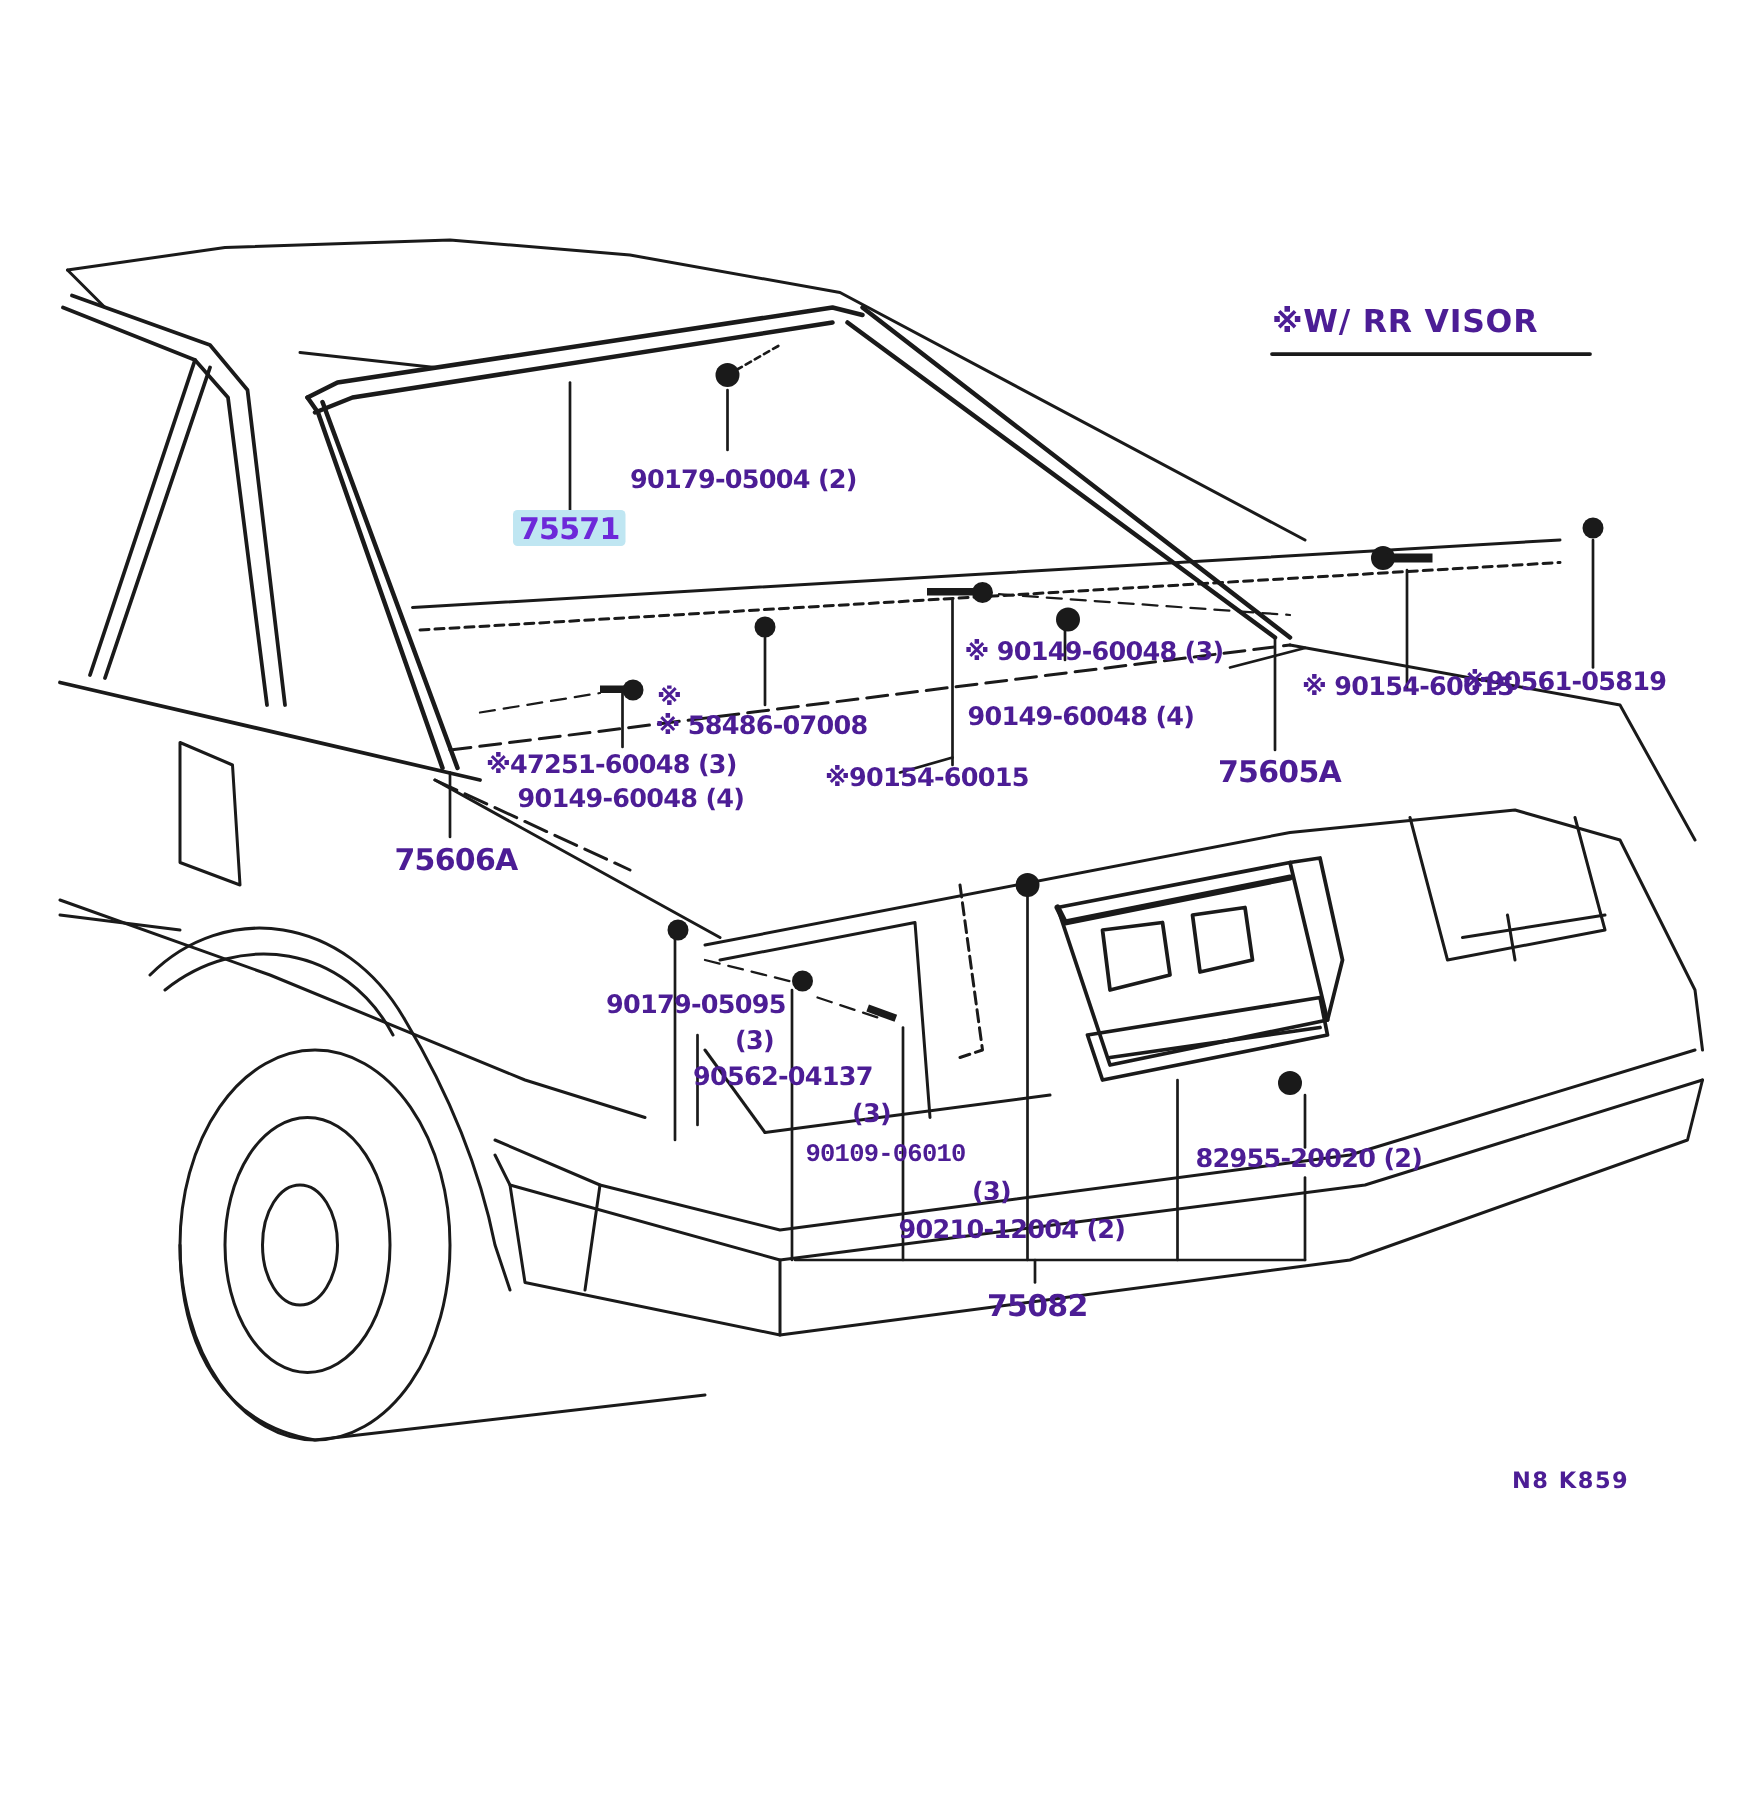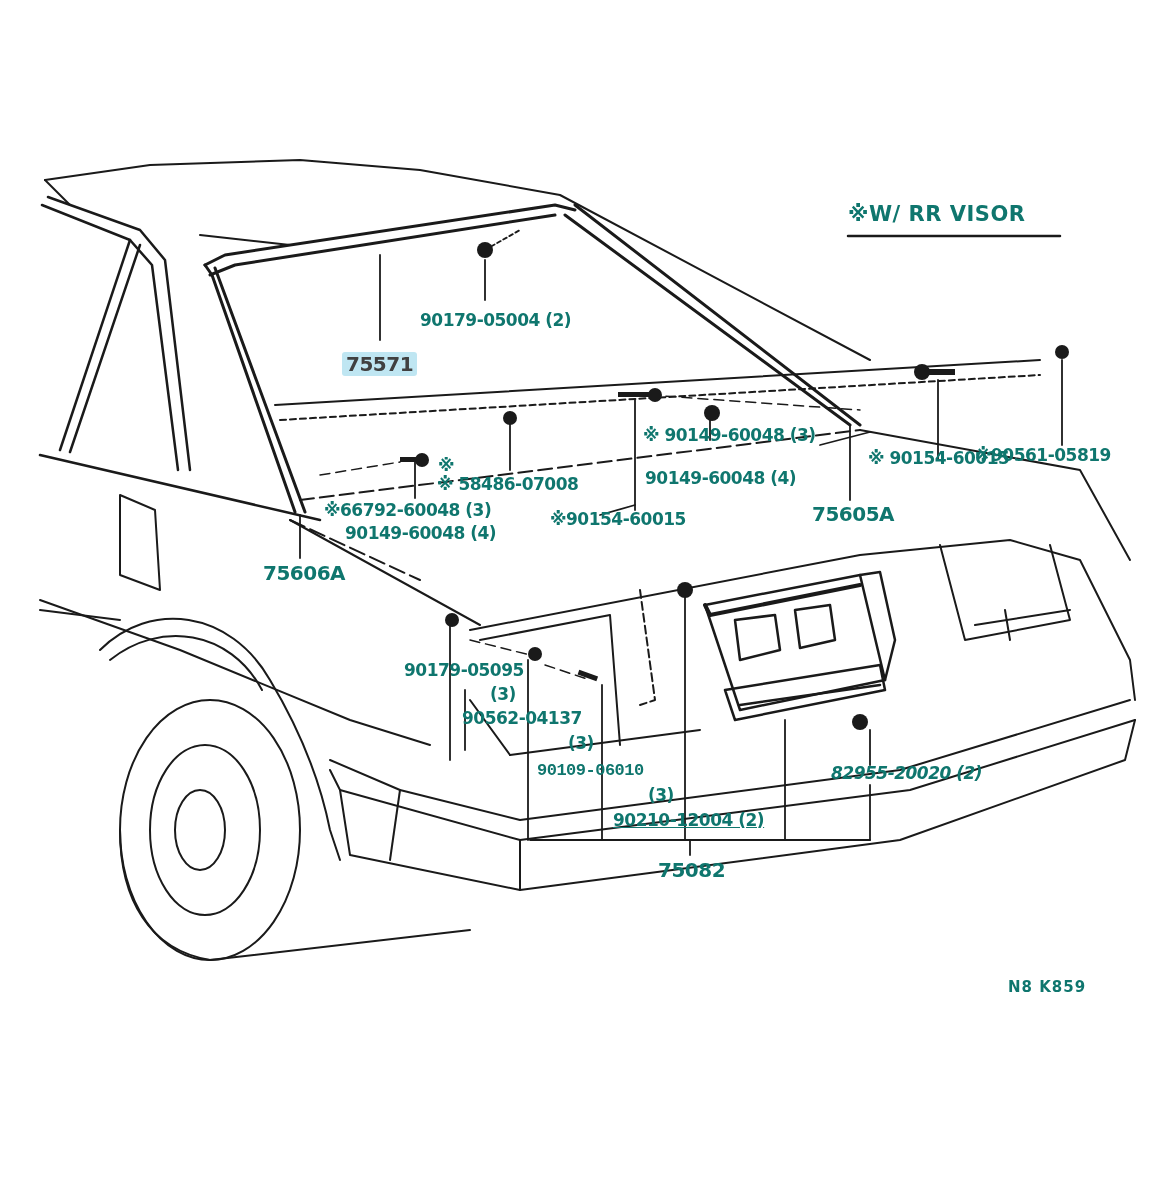--- a/index.html
+++ b/index.html
@@ -1,19 +1,19 @@
 <!DOCTYPE html>
 <html><head>
 <meta charset="utf-8">
 <style>
   html,body{margin:0;padding:0;background:#ffffff;}
   body{width:1170px;height:1199px;overflow:hidden;position:relative;font-family:"Liberation Sans","DejaVu Sans",sans-serif;}
   #diagram{position:absolute;left:0;top:0;width:1170px;height:1199px;}
-  .lbl{position:absolute;font-family:"DejaVu Sans","Liberation Sans",sans-serif;font-weight:bold;font-size:17px;color:#0f766e;white-space:nowrap;letter-spacing:-0.5px;line-height:1;}
-  .hl{background:#bfe6f2;color:#404040;padding:2px 4px;border-radius:3px;font-size:20px;margin-top:12px;}
+  .lbl{position:absolute;font-family:"DejaVu Sans","Liberation Sans",sans-serif;font-weight:bold;font-size:17px;color:#4c1d95;white-space:nowrap;letter-spacing:-0.5px;line-height:1;}
+  .hl{background:#bfe6f2;color:#6d28d9;padding:2px 4px;border-radius:3px;font-size:20px;}
   .big{font-size:20px;}
   .title{font-size:21px;letter-spacing:0.5px;}
   .code{font-size:15px;letter-spacing:1px;}
 </style>
 </head>
 <body>
 
 <svg id="diagram" viewBox="0 0 1170 1199" xmlns="http://www.w3.org/2000/svg">
   <g fill="none" stroke="#1a1a1a" stroke-width="2" stroke-linecap="round" stroke-linejoin="round">
 
@@ -146,32 +146,32 @@
     <circle cx="860" cy="722" r="8"></circle>
   </g>
 </svg>
 
 <div class="lbl title" style="left:848px;top:204px;">※W/ RR VISOR</div>
 
 <div class="lbl hl" style="left:342px;top:340px;">75571</div>
 <div class="lbl" style="left:420px;top:312px;">90179-05004 (2)</div>
 <div class="lbl" style="left:438px;top:457px;width:30px;overflow:hidden;">※</div>
 <div class="lbl" style="left:437px;top:476px;">※ 58486-07008</div>
-<div class="lbl" style="left:324px;top:502px;">※66792-60048 (3)</div>
+<div class="lbl" style="left:324px;top:502px;">※47251-60048 (3)</div>
 <div class="lbl" style="left:345px;top:525px;">90149-60048 (4)</div>
 <div class="lbl big" style="left:263px;top:563px;text-align:center;">75606A</div>
 <div class="lbl" style="left:643px;top:427px;">※ 90149-60048 (3)</div>
 <div class="lbl" style="left:645px;top:470px;">90149-60048 (4)</div>
 <div class="lbl" style="left:550px;top:511px;">※90154-60015</div>
 <div class="lbl" style="left:868px;top:450px;">※ 90154-60015</div>
 <div class="lbl" style="left:975px;top:447px;">※90561-05819</div>
 <div class="lbl big" style="left:812px;top:504px;">75605A</div>
 <div class="lbl" style="left:404px;top:662px;">90179-05095</div>
 <div class="lbl" style="left:490px;top:686px;">(3)</div>
 <div class="lbl" style="left:462px;top:710px;">90562-04137</div>
 <div class="lbl" style="left:568px;top:735px;">(3)</div>
 <div class="lbl" style="left:537px;top:762px;font-family:Liberation Mono, monospace;">90109-06010</div>
 <div class="lbl" style="left:648px;top:787px;">(3)</div>
-<div class="lbl" style="left:613px;top:812px;text-decoration:underline;">90210-12004 (2)</div>
-<div class="lbl" style="left:831px;top:765px;font-style:italic;">82955-20020 (2)</div>
+<div class="lbl" style="left:599px;top:812px;">90210-12004 (2)</div>
+<div class="lbl" style="left:797px;top:765px;">82955-20020 (2)</div>
 <div class="lbl big" style="left:658px;top:860px;">75082</div>
 
 <div class="lbl code" style="left:1008px;top:980px;">N8 K859</div>
 
 </body></html>

